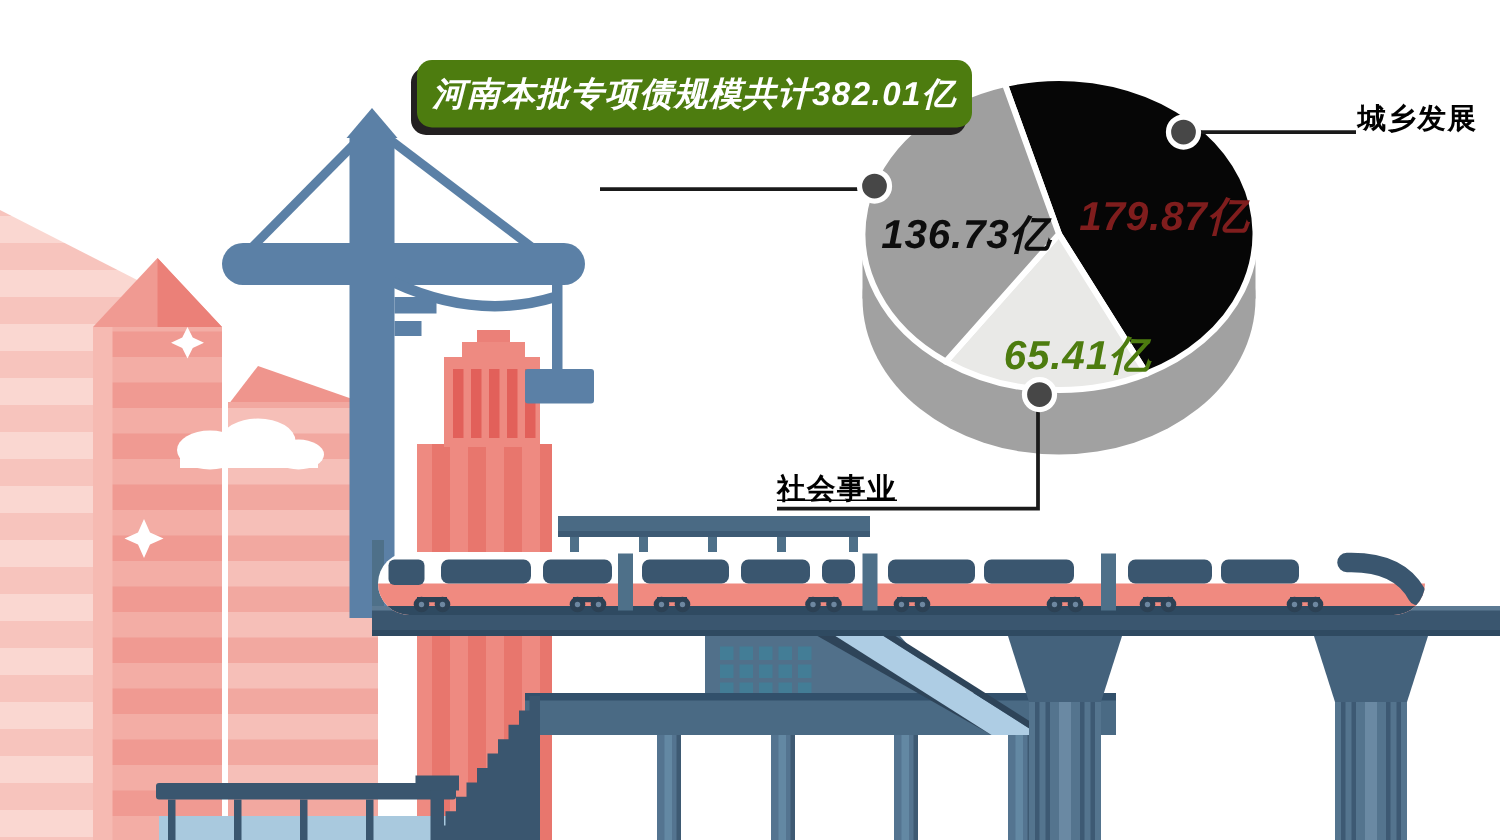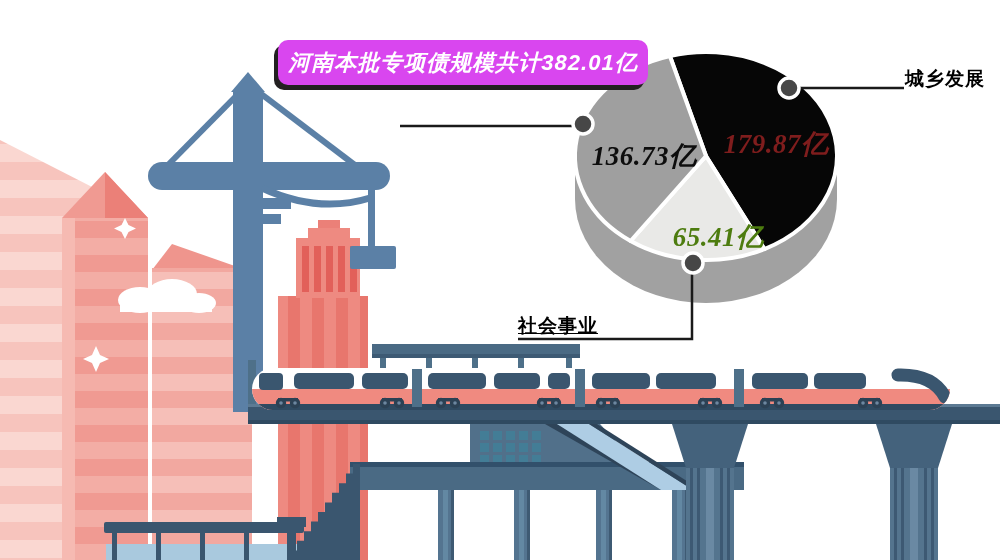--- a/index.html
+++ b/index.html
@@ -2,30 +2,30 @@
 <html><head>
 <meta charset="utf-8">
 <style>
   html,body{margin:0;padding:0;background:#fff;}
   .canvas{position:relative;width:1000px;height:560px;background:#ffffff;overflow:hidden;
           font-family:"Liberation Sans","DejaVu Sans",sans-serif;}
   svg.layer{position:absolute;left:0;top:0;}
   #scene-svg{z-index:1;}
   #pie-svg{z-index:3;}
   #pie-overlay{z-index:4;}
-  .banner{position:absolute;left:278px;top:40px;width:370px;height:45px;background:#d946ef;
+  .banner{position:absolute;left:278px;top:40px;width:370px;height:45px;background:#4d7c0f;
           border-radius:10px;box-shadow:-4px 5px 0 #232021;display:flex;align-items:center;
           justify-content:center;z-index:6;}
   .banner span{color:#fff;font-weight:700;font-style:italic;font-size:22px;letter-spacing:1px;white-space:nowrap;}
   .callout-label{position:absolute;z-index:7;font-weight:700;font-size:19px;color:#000000;white-space:nowrap;letter-spacing:1px;}
   .cl-right{left:905px;top:66px;}
   .cl-left{left:402px;top:99px;}
   .cl-bottom{left:518px;top:313px;text-decoration:underline;}
   .value-label{position:absolute;z-index:5;font-weight:700;font-style:italic;font-size:27px;
-               letter-spacing:0.5px;transform:translateX(-50%);white-space:nowrap;font-family:Liberation Serif, serif;}
+               letter-spacing:0.5px;transform:translateX(-50%);white-space:nowrap;}
   .vl-black{left:776px;top:126px;color:#7f1d1d;}
   .vl-gray{left:644px;top:138px;color:#0d0d0d;}
   .vl-light{left:718px;top:219px;color:#4d7c0f;}
 </style>
 </head>
 <body>
 
 <div class="canvas">
 
   <svg id="scene-svg" class="layer" width="1000" height="560" viewBox="0 0 1000 560">

